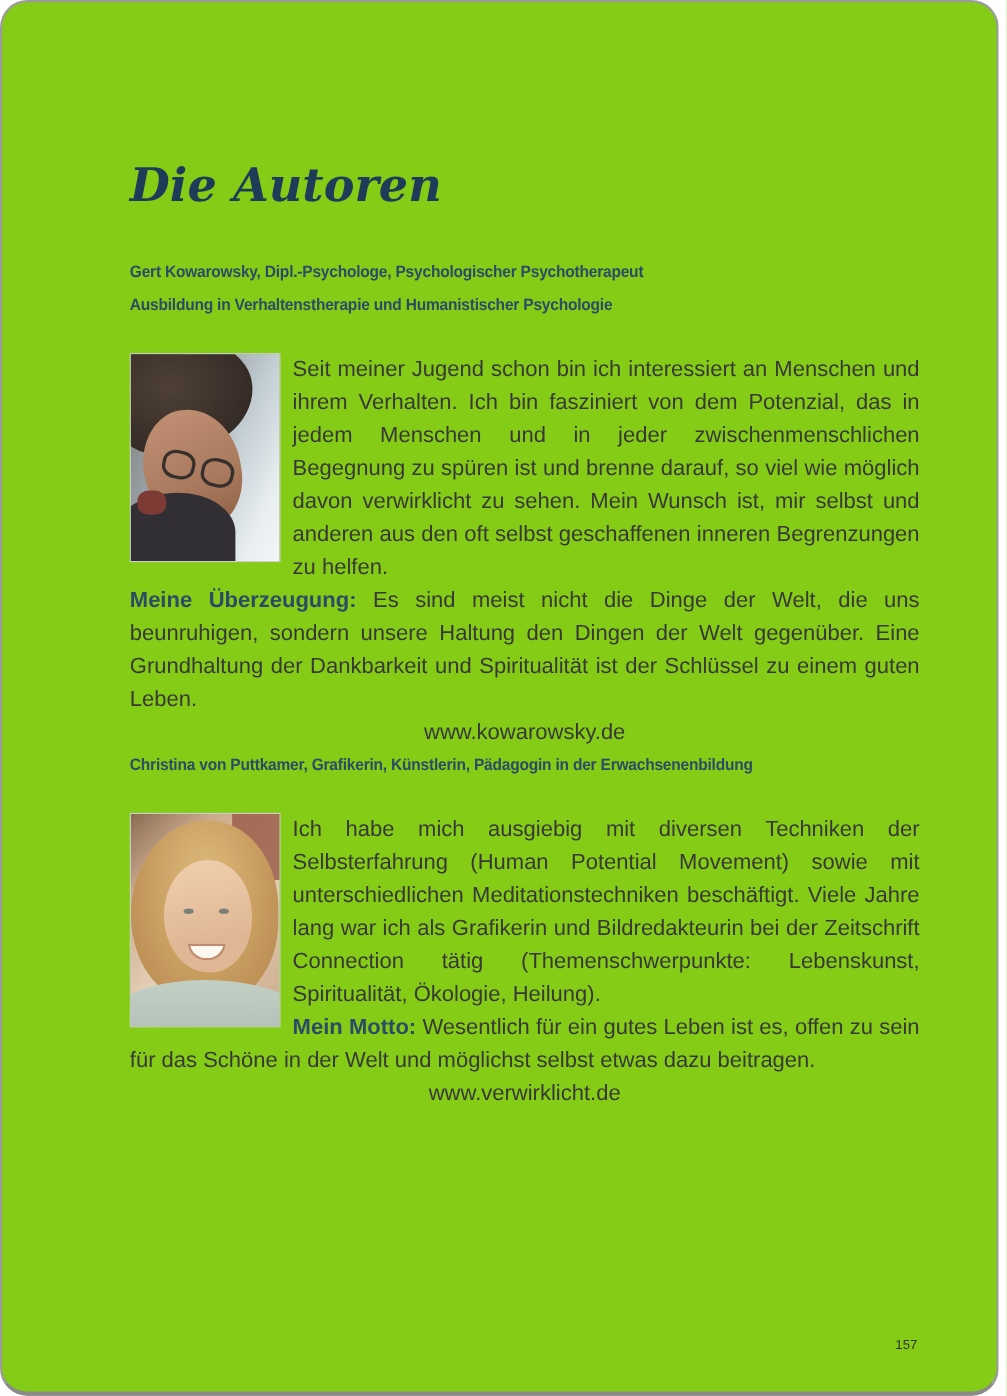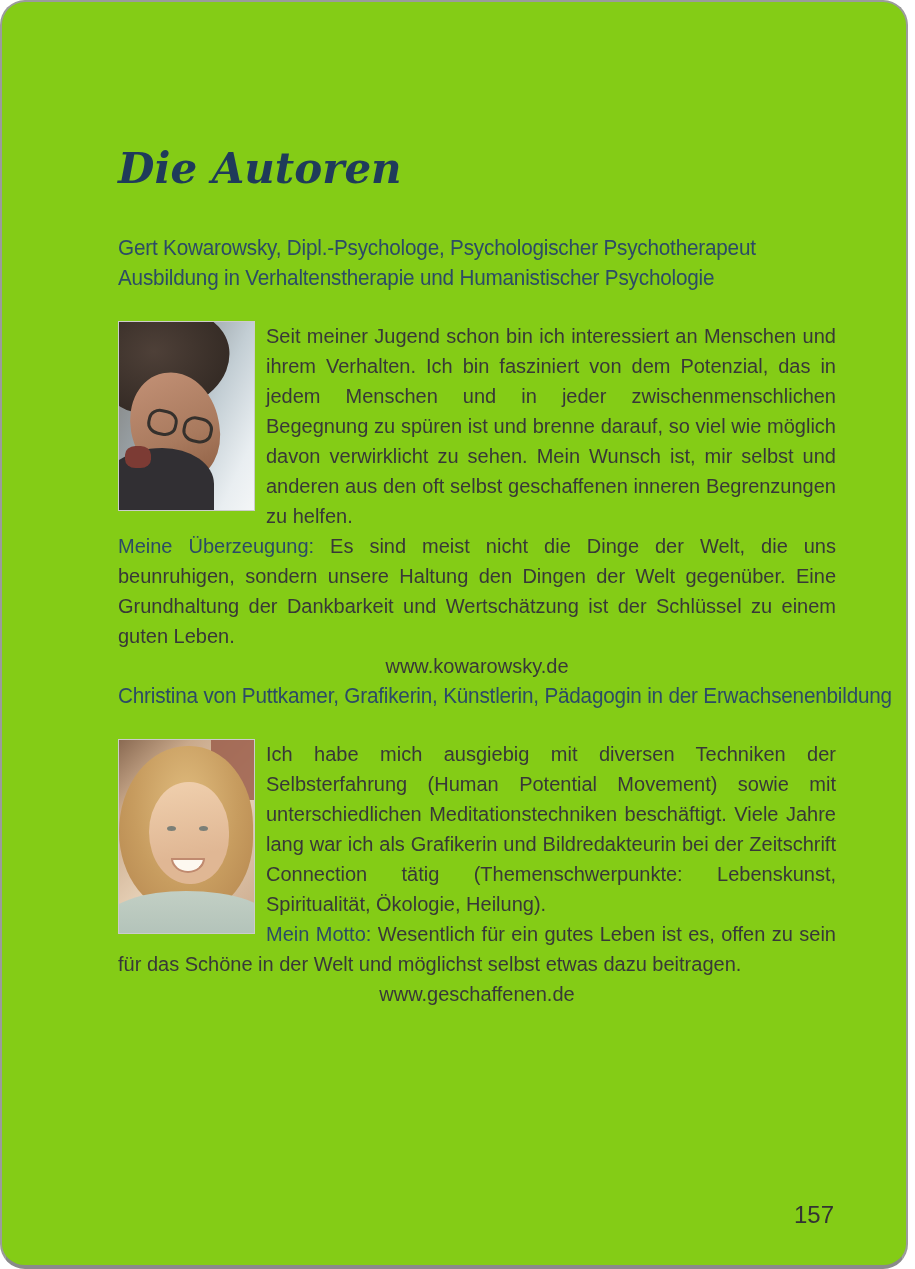--- a/index.html
+++ b/index.html
@@ -28,43 +28,43 @@
     font-family: "DejaVu Serif", serif;
     font-style: italic;
     font-weight: 600;
     font-size: 42px;
     line-height: 1.2;
     color: #1f3b5a;
   }
 
   .author-heading {
     margin: 0;
-    font-size: 22px;
-    font-weight: normal;
+    font-size: 15px;
+    font-weight: bold;
     letter-spacing: -0.2px;
     line-height: 30px;
     color: #2c4b66;
   }
   .sec1 .author-heading { margin-top: 39px; }
   .sec2 .author-heading { }
   .author-heading .hline {
     white-space: nowrap;
     transform: scaleX(0.94);
     transform-origin: 0 50%;
   }
 
   .bio {
     margin-top: 28px;
     font-size: 20px;
     line-height: 30px;
     text-align: justify;
     color: #383838;
   }
   .bio p { margin: 0; }
-  .bio .lead { font-weight: normal; color: #2c4b66; }
+  .bio .lead { font-weight: bold; color: #2c4b66; }
   .website { clear: both; text-align: center; line-height: 30px; }
 
   .photo {
     float: left;
     width: 137px;
     margin: 0 11px 4px 0;
     border: 1px solid #cccccc;
     box-sizing: border-box;
     position: relative;
     overflow: hidden;
@@ -86,21 +86,21 @@
   .p2-eye    { width: 9px; height: 5px; background: #7b7f77; border-radius: 50%; }
   .p2-eye-l  { top: 86px; left: 48px; }
   .p2-eye-r  { top: 86px; left: 80px; }
   .p2-smile  { top: 118px; left: 52px; width: 34px; height: 15px; background: #fdf8f0; border: 2px solid #c08a6f; border-radius: 0 0 50% 50% / 0 0 100% 100%; box-sizing: border-box; }
   .p2-blouse { bottom: -16px; left: -12px; width: 165px; height: 58px; background: linear-gradient(#c2cfc4, #aebfb6); border-radius: 48% 52% 0 0; }
 
   .page-number {
     position: absolute;
     right: 72px;
     bottom: 36px;
-    font-size: 24px;
+    font-size: 12px;
     color: #333333;
   }
 </style>
 </head>
 <body>
 
 <div class="page">
   <div class="content">
 
     <h1 class="page-title">Die Autoren</h1>
@@ -114,21 +114,21 @@
         <div class="photo photo-1">
           <span class="layer p1-hair"></span>
           <span class="layer p1-face"></span>
           <span class="layer p1-jacket"></span>
           <span class="layer p1-collar"></span>
           <span class="layer p1-glasses"><span class="lens"></span><span class="lens"></span></span>
         </div>
         <p>
           <span>Seit meiner Jugend schon bin ich interessiert an Menschen und ihrem Verhalten. Ich bin fasziniert von dem Potenzial, das in jedem Menschen und in jeder zwischenmenschlichen Begegnung zu spüren ist und brenne darauf, so viel wie möglich davon verwirklicht zu sehen. Mein Wunsch ist, mir selbst und anderen aus den oft selbst geschaffenen inneren Begrenzungen zu helfen.</span><br>
           <strong class="lead">Meine Überzeugung:</strong>
-          <span>Es sind meist nicht die Dinge der Welt, die uns beunruhigen, sondern unsere Haltung den Dingen der Welt gegenüber. Eine Grundhaltung der Dankbarkeit und Wertschätzung ist der Schlüssel zu einem guten Leben.</span>
+          <span>Es sind meist nicht die Dinge der Welt, die uns beunruhigen, sondern unsere Haltung den Dingen der Welt gegenüber. Eine Grundhaltung der Dankbarkeit und Spiritualität ist der Schlüssel zu einem guten Leben.</span>
         </p>
         <div class="website">www.kowarowsky.de</div>
       </div>
     </section>
 
     <section class="sec2">
       <h2 class="author-heading">
         <div class="hline">Christina von Puttkamer, Grafikerin, Künstlerin, Pädagogin in der Erwachsenenbildung</div>
       </h2>
       <div class="bio">
@@ -139,20 +139,20 @@
           <span class="layer p2-eye p2-eye-l"></span>
           <span class="layer p2-eye p2-eye-r"></span>
           <span class="layer p2-smile"></span>
           <span class="layer p2-blouse"></span>
         </div>
         <p>
           <span>Ich habe mich ausgiebig mit diversen Techniken der Selbsterfahrung (Human Potential Movement) sowie mit unterschiedlichen Meditationstechniken beschäftigt. Viele Jahre lang war ich als Grafikerin und Bildredakteurin bei der Zeitschrift Connection tätig (Themenschwerpunkte: Lebenskunst, Spiritualität, Ökologie, Heilung).</span><br>
           <strong class="lead">Mein Motto:</strong>
           <span>Wesentlich für ein gutes Leben ist es, offen zu sein für das Schöne in der Welt und möglichst selbst etwas dazu beitragen.</span>
         </p>
-        <div class="website">www.geschaffenen.de</div>
+        <div class="website">www.verwirklicht.de</div>
       </div>
     </section>
 
   </div>
 
   <div class="page-number">157</div>
 </div>
 
 </body></html>

